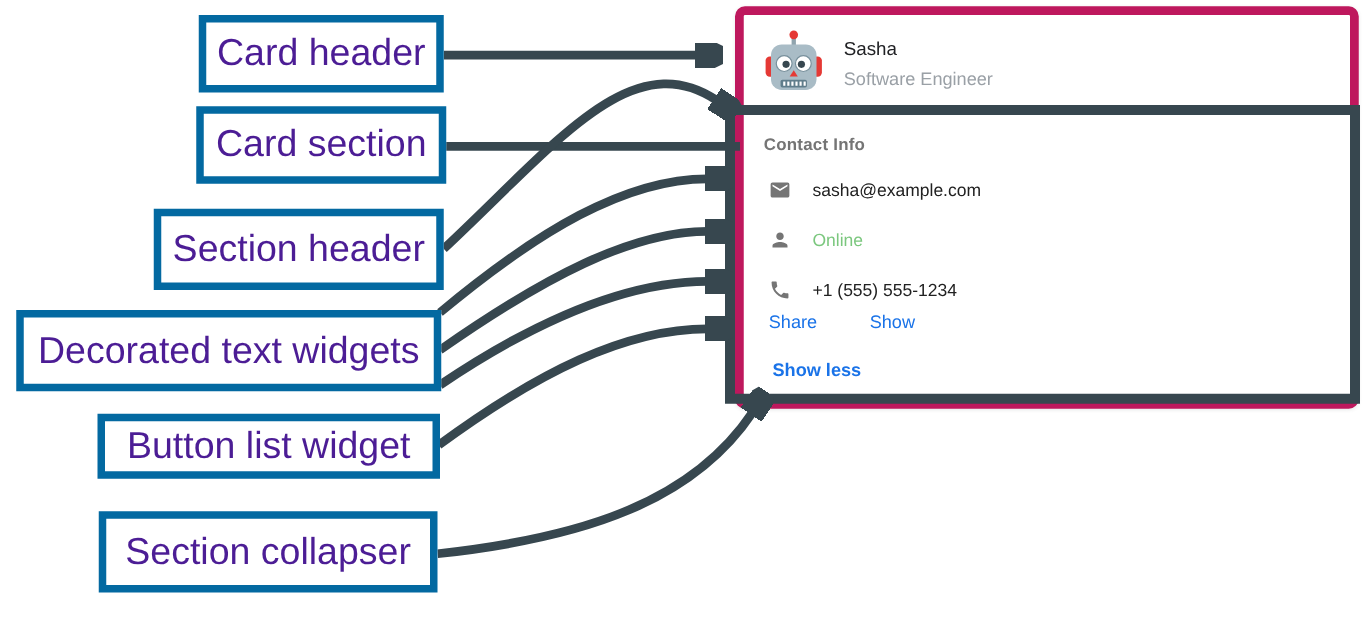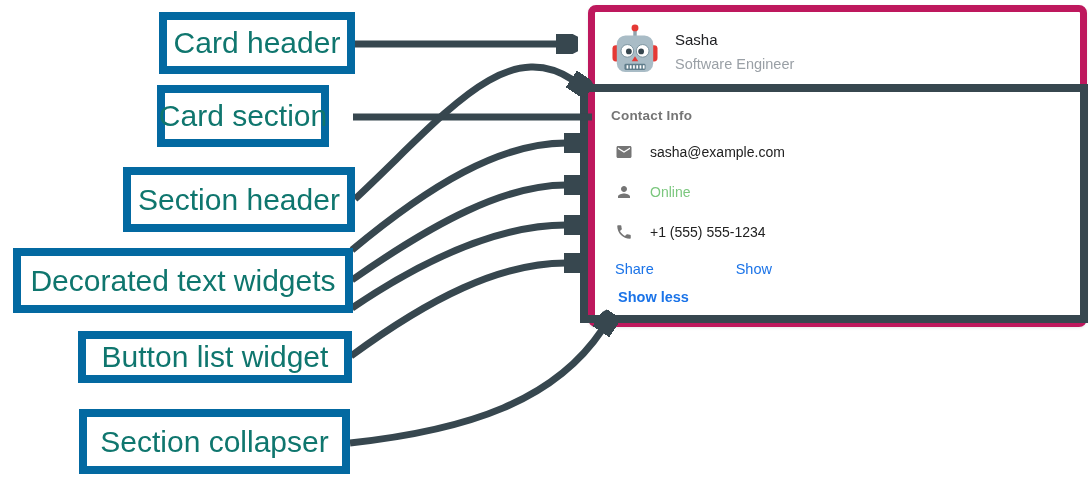--- a/index.html
+++ b/index.html
@@ -2,23 +2,23 @@
 <html><head>
 <meta charset="utf-8">
 <style>
   html,body{margin:0;padding:0;background:#ffffff;}
   #stage{
     position:relative;width:1090px;height:494px;background:#ffffff;overflow:hidden;
     font-family:"Liberation Sans", sans-serif;
   }
   
   .anno{
-    position:absolute;box-sizing:border-box;border:8px solid #0369a1;background:#ffffff;
+    position:absolute;box-sizing:border-box;border:6px solid #0369a1;background:#ffffff;
     display:flex;align-items:center;justify-content:center;
-    color:#0f766e;font-size:30px;line-height:1;white-space:nowrap;z-index:4;
+    color:#4c1d95;font-size:30px;line-height:1;white-space:nowrap;z-index:4;
   }
   
   #arrow-layer{position:absolute;left:0;top:0;z-index:3;pointer-events:none;}
   #arrow-layer path{stroke:#37474f;stroke-width:7;fill:none;}
   
   .card{
     position:absolute;left:588px;top:5px;width:499px;height:322px;box-sizing:border-box;
     background:#ffffff;border:7px solid #be185d;border-radius:8px;
     box-shadow:0 1px 3px rgba(60,64,67,.12);z-index:1;
   }
@@ -28,21 +28,21 @@
   .card-subtitle{position:absolute;left:80px;top:44px;font-size:14.5px;color:#9aa0a6;}
   .section-outline{
     position:absolute;left:580px;top:84px;width:508px;height:239px;box-sizing:border-box;
     border:8px solid #37474f;z-index:2;pointer-events:none;
   }
   .section-title{position:absolute;left:16px;top:96px;font-size:13.5px;font-weight:700;color:#757575;letter-spacing:.2px;}
   .dt-row{position:absolute;left:20px;height:20px;display:flex;align-items:center;}
   .dt-row .ricon{width:18px;height:18px;flex:0 0 18px;}
   .dt-row .rtext{margin-left:17px;font-size:14px;color:#212121;}
   .rtext.online{color:#7bc77e;}
-  .btn-row{position:absolute;left:20px;top:249px;display:flex;gap:40px;}
+  .btn-row{position:absolute;left:20px;top:238px;display:flex;}
   .tbtn{font-size:14.5px;font-weight:500;color:#1a73e8;cursor:pointer;white-space:nowrap;}
   .tbtn + .tbtn{margin-left:42px;}
   .collapser{position:absolute;left:23px;top:277px;font-size:14.5px;font-weight:700;color:#1a73e8;cursor:pointer;}
 </style>
 </head>
 <body>
 
 <div id="stage">
 
   <div class="card">
@@ -115,19 +115,19 @@
     <path d="M 353 117 H 592"></path>
     <path d="M 355 199 C 445 115 505 35 573 80" marker-end="url(#ah)"></path>
     <path d="M 352 250 C 430 185 500 143 566 143" marker-end="url(#ah)"></path>
     <path d="M 352 280 C 435 222 505 185 566 185" marker-end="url(#ah)"></path>
     <path d="M 352 308 C 435 252 505 225 566 225" marker-end="url(#ah)"></path>
     <path d="M 351 356 C 430 298 500 263 566 263" marker-end="url(#ah)"></path>
     <path d="M 350 443 C 470 430 555 400 602 330" marker-end="url(#ah)"></path>
   </svg>
 
   <div class="anno" style="left:159px;top:12px;width:196px;height:62px;">Card header</div>
-  <div class="anno" style="left:157px;top:85px;width:172px;height:62px;">Card section</div>
+  <div class="anno" style="left:157px;top:85px;width:200px;height:62px;">Card section</div>
   <div class="anno" style="left:123px;top:167px;width:232px;height:65px;">Section header</div>
   <div class="anno" style="left:13px;top:248px;width:340px;height:65px;">Decorated text widgets</div>
   <div class="anno" style="left:78px;top:331px;width:274px;height:52px;">Button list widget</div>
   <div class="anno" style="left:79px;top:409px;width:271px;height:65px;">Section collapser</div>
 
 </div>
 
 </body></html>

